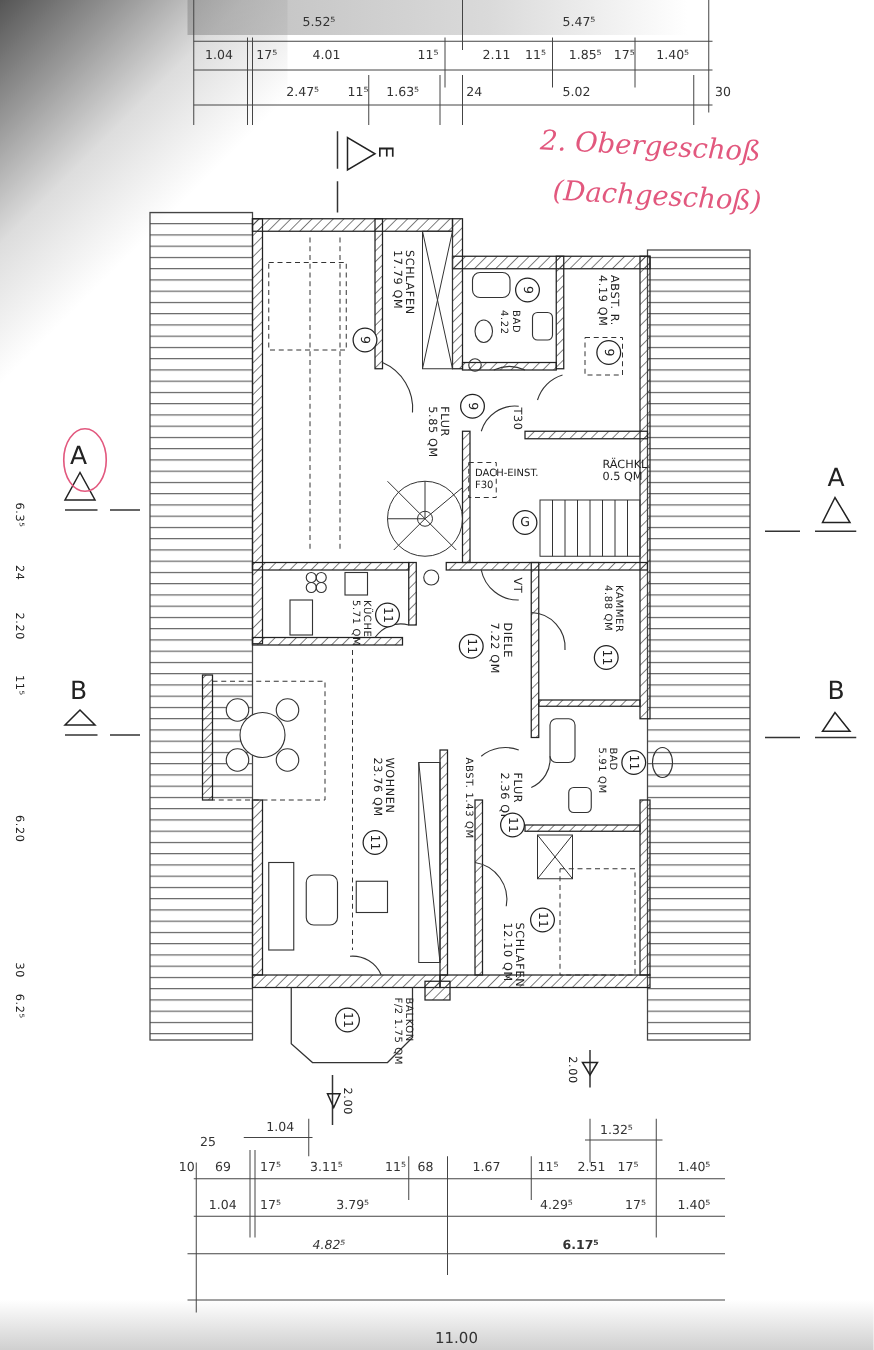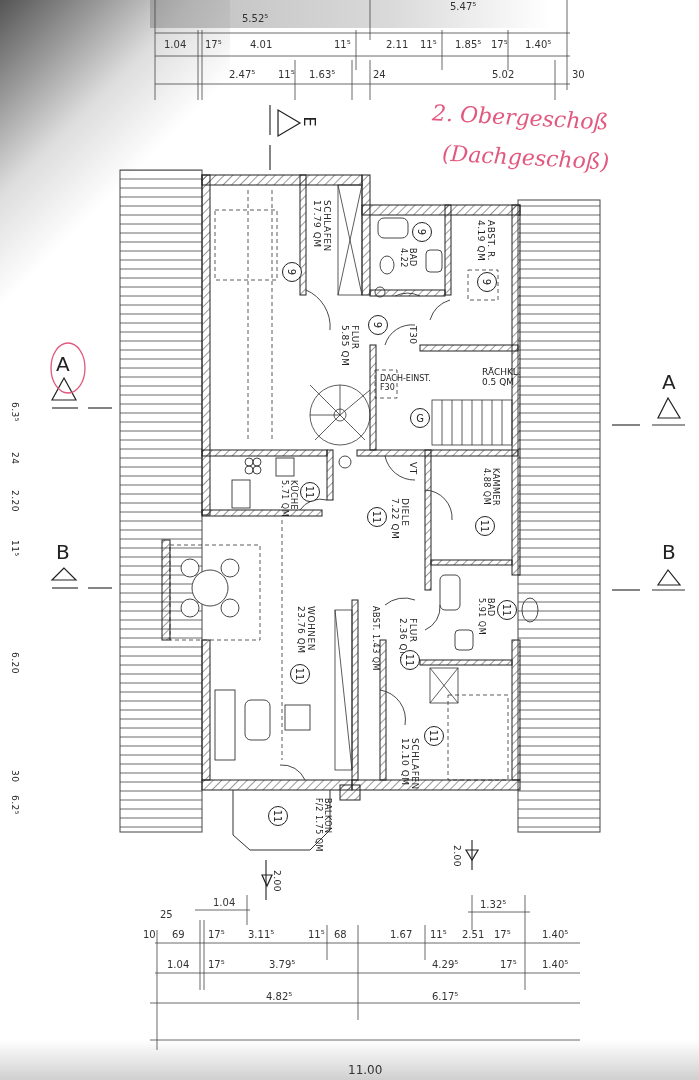--- a/index.html
+++ b/index.html
@@ -216,59 +216,59 @@
 <div class="hand" style="left:432px;top:105px;">2. Obergeschoß</div>
 <div class="hand" style="left:442px;top:145px;">(Dachgeschoß)</div>
 
 <div class="marker-letter" style="left:56px;top:352px;">A</div>
 <div class="marker-letter" style="left:56px;top:540px;">B</div>
 <div class="marker-letter" style="left:662px;top:370px;">A</div>
 <div class="marker-letter" style="left:662px;top:540px;">B</div>
 <div class="marker-letter" style="left:304px;top:112px;transform:rotate(90deg);font-size:16px;">E</div>
 
 <div class="dim" style="left:242px;top:14px;">5.52⁵</div>
-<div class="dim" style="left:450px;top:2px;text-align:center;">5.47⁵</div>
+<div class="dim" style="left:450px;top:14px;text-align:center;">5.47⁵</div>
 <div class="dim" style="left:164px;top:40px;">1.04</div>
 <div class="dim" style="left:205px;top:40px;">17⁵</div>
 <div class="dim" style="left:250px;top:40px;">4.01</div>
 <div class="dim" style="left:334px;top:40px;">11⁵</div>
 <div class="dim" style="left:386px;top:40px;">2.11</div>
 <div class="dim" style="left:420px;top:40px;">11⁵</div>
 <div class="dim" style="left:455px;top:40px;">1.85⁵</div>
 <div class="dim" style="left:491px;top:40px;">17⁵</div>
 <div class="dim" style="left:525px;top:40px;">1.40⁵</div>
 <div class="dim" style="left:229px;top:70px;">2.47⁵</div>
 <div class="dim" style="left:278px;top:70px;">11⁵</div>
 <div class="dim" style="left:309px;top:70px;">1.63⁵</div>
 <div class="dim" style="left:373px;top:70px;">24</div>
-<div class="dim" style="left:450px;top:70px;margin-left:42px;">5.02</div>
+<div class="dim" style="left:450px;top:70px;">5.02</div>
 <div class="dim" style="left:572px;top:70px;">30</div>
 
 <div class="dim" style="left:213px;top:898px;">1.04</div>
 <div class="dim" style="left:480px;top:900px;">1.32⁵</div>
 <div class="dim" style="left:160px;top:910px;">25</div>
 <div class="dim" style="left:143px;top:930px;">10</div>
 <div class="dim" style="left:172px;top:930px;">69</div>
 <div class="dim" style="left:208px;top:930px;">17⁵</div>
 <div class="dim" style="left:248px;top:930px;">3.11⁵</div>
 <div class="dim" style="left:308px;top:930px;">11⁵</div>
 <div class="dim" style="left:334px;top:930px;">68</div>
-<div class="dim" style="left:390px;top:930px;">1.67</div>
+<div class="dim" style="left:378px;top:930px;">1.67</div>
 <div class="dim" style="left:430px;top:930px;">11⁵</div>
 <div class="dim" style="left:462px;top:930px;">2.51</div>
 <div class="dim" style="left:494px;top:930px;">17⁵</div>
 <div class="dim" style="left:542px;top:930px;">1.40⁵</div>
 <div class="dim" style="left:167px;top:960px;">1.04</div>
 <div class="dim" style="left:208px;top:960px;">17⁵</div>
 <div class="dim" style="left:269px;top:960px;">3.79⁵</div>
 <div class="dim" style="left:432px;top:960px;">4.29⁵</div>
 <div class="dim" style="left:500px;top:960px;">17⁵</div>
 <div class="dim" style="left:542px;top:960px;">1.40⁵</div>
-<div class="dim" style="left:266px;top:992px;">4.82⁵</div>
-<div class="dim" style="left:432px;top:992px;">6.17⁵</div>
+<div class="dim" style="left:250px;top:992px;font-style:italic;">4.82⁵</div>
+<div class="dim" style="left:450px;top:992px;font-weight:bold;">6.17⁵</div>
 <div class="dim" style="left:348px;top:1064px;font-size:12px;">11.00</div>
 
 <div class="vlabel" style="left:20px;top:402px;">6.3⁵</div>
 <div class="vlabel" style="left:20px;top:452px;">24</div>
 <div class="vlabel" style="left:20px;top:490px;">2.20</div>
 <div class="vlabel" style="left:20px;top:540px;">11⁵</div>
 <div class="vlabel" style="left:20px;top:652px;">6.20</div>
 <div class="vlabel" style="left:20px;top:770px;">30</div>
 <div class="vlabel" style="left:20px;top:795px;">6.2⁵</div>
 

